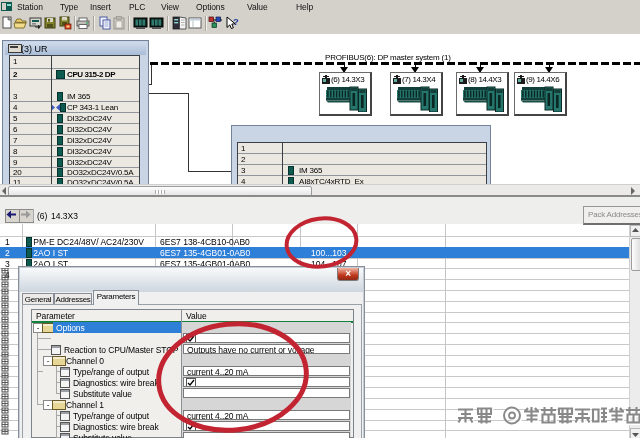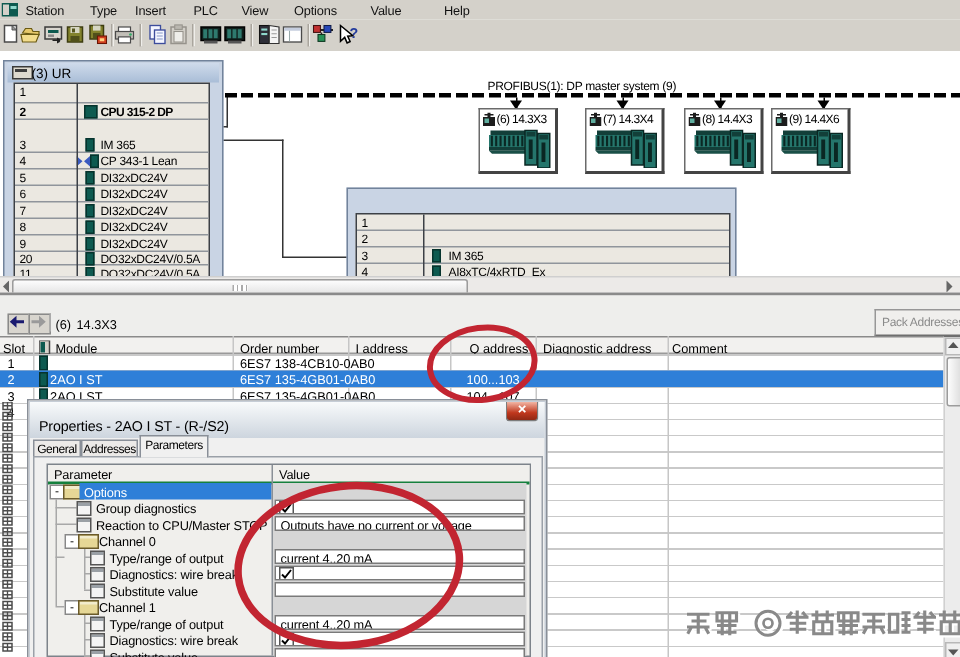--- a/index.html
+++ b/index.html
@@ -164,21 +164,21 @@
 </div>
 <div class="abs" id="mdi">
 
  <div class="cline" style="left:151px;top:30px;width:1px;height:21px"></div>
  <div class="cline" style="left:148px;top:50px;width:4px;height:1px"></div>
  <div class="cline" style="left:148px;top:59px;width:41px;height:1px"></div>
  <div class="cline" style="left:188px;top:59px;width:1px;height:79px"></div>
  <div class="cline" style="left:188px;top:137px;width:44px;height:1px"></div>
 
  <div class="abs" id="pline"></div>
- <div class="abs" style="left:325px;top:20px;font-size:8px;line-height:8px;letter-spacing:-0.2px">PROFIBUS(1): DP master system (9)</div>
+ <div class="abs" style="left:325px;top:20px;font-size:8px;line-height:8px;letter-spacing:-0.2px">PROFIBUS(6): DP master system (1)</div>
 
  <div class="drop" style="left:344px;top:31px"></div>
       <div class="tri" style="left:340px;top:33px"></div>
  <div class="drop" style="left:415px;top:31px"></div>
       <div class="tri" style="left:411px;top:33px"></div>
  <div class="drop" style="left:480px;top:31px"></div>
       <div class="tri" style="left:476px;top:33px"></div>
  <div class="drop" style="left:549px;top:31px"></div>
       <div class="tri" style="left:545px;top:33px"></div>
  <div class="slave" style="left:319px;top:38px">
@@ -408,44 +408,32 @@
  <div class="navbtn" style="left:5px"><svg width="11" height="10">
           <path d="M10 3.5h-5v-3l-4.5 4l4.5 4v-3h5z" fill="#1a1a70"></path>
         </svg></div>
  <div class="navbtn" style="left:19px"><svg width="11" height="10">
           <path d="M1 3.5h5v-3l4.5 4l-4.5 4v-3h-5z" fill="#9a9a9a"></path>
         </svg></div>
  <div class="abs" style="left:33px;top:12px;width:1px;height:12px;background:#aaa"></div>
  <div class="abs" style="left:37px;top:14px">(6)</div>
  <div class="abs" style="left:51px;top:14px">14.3X3</div>
  <div id="packbtn">Pack Addresses</div>
- <div id="lthead">
-  <span class="abs" style="left:2px;top:2px">Slot</span>
-  <svg class="abs" style="left:26px;top:2px" width="8" height="9">
-          <rect width="7" height="9" fill="#d6d3cc" stroke="#444"></rect>
-          <rect x="1" y="1" width="3" height="7" fill="#0d5a50"></rect>
-        </svg>
-  <span class="abs" style="left:37px;top:2px">Module</span>
-  <span class="abs" style="left:160px;top:2px">Order number</span>
-  <span class="abs" style="left:237px;top:2px">I address</span>
-  <span class="abs" style="left:313px;top:2px">Q address</span>
-  <span class="abs" style="left:362px;top:2px">Diagnostic address</span>
-  <span class="abs" style="left:448px;top:2px">Comment</span>
- </div>
  <div class="abs" style="left:0;top:39px;width:629px;height:204px;
   background:repeating-linear-gradient(#c9c9c9 0 1px,#fff 1px 10.8px);"></div>
  <div class="hv" style="left:22px"></div>
  <div class="hv" style="left:155px"></div>
  <div class="hv" style="left:232px"></div>
  <div class="hv" style="left:300px"></div>
  <div class="hv" style="left:357px"></div>
  <div class="hv" style="left:445px"></div>
  <div class="lrow" style="top:39px">
         <span class="abs" style="left:5px;top:1px">1</span>
         <div class="mico" style="left:26px;top:1px;height:8px"></div>
+        <span class="abs" style="left:31px;top:1px">&nbsp;PM-E DC24/48V/ AC24/230V</span>
         <span class="abs" style="left:160px;top:1px">6ES7 138-4CB10-0AB0</span>
       </div>
  <div id="bluerow" style="top:50px">
         <span class="abs" style="left:5px;top:1px">2</span>
         <div class="mico" style="left:26px;top:1px;height:8px"></div>
         <span class="abs" style="left:31px;top:1px">&nbsp;2AO I ST</span>
         <span class="abs" style="left:160px;top:1px">6ES7 135-4GB01-0AB0</span>
         <span class="abs" style="left:311px;top:1px">100...103</span>
       </div>
  <div class="lrow" style="top:61px">
@@ -464,21 +452,20 @@
           </svg></div>
   <div id="vthumb"></div>
   <div class="varrow" style="top:203px"><svg width="9" height="10">
             <path d="M4.5 8l3.5-4h-7z" fill="#555"></path>
           </svg></div>
  </div>
 </div>
 
 <div class="abs" id="dlg">
  <div id="dlgcap">
-        <span id="dlgtitle">Properties - 2AO I ST - (R-/S2)</span>
         <div id="dlgx">×</div>
       </div>
  <div class="tab" style="left:3px;width:32px">General</div>
  <div class="tab" style="left:35px;width:38px">Addresses</div>
  <div class="tab" id="tabactive" style="left:74px;width:46px">Parameters</div>
  <div id="tabpage">
   <div id="ptable">
    <div id="pthead">
             <span class="abs" style="left:4px;top:1px">Parameter</span>
             <span class="abs" style="left:154px;top:1px">Value</span>
@@ -497,24 +484,20 @@
    <div class="abs" style="left:5px;top:94px;width:6px;height:1px;background:#a8a8a8"></div>
    <div class="abs" style="left:24px;top:105px;width:4px;height:1px;background:#a8a8a8"></div>
    <div class="abs" style="left:24px;top:116px;width:4px;height:1px;background:#a8a8a8"></div>
    <div class="abs" style="left:24px;top:127px;width:4px;height:1px;background:#a8a8a8"></div>
 
    <div class="prow" style="top:12px">
             <div class="pexp" style="left:1px;top:1px">-</div>
             <div class="pfold" style="left:10px;top:1px"></div>
             <div class="abs" style="left:21px;top:0;width:128px;height:11px;background:#2e7fd8"></div>
             <span class="abs" style="left:24px;top:1px;color:#fff">Options</span>
-          </div>
-   <div class="prow" style="top:23px">
-            <div class="pleaf" style="left:19px;top:1px"></div>
-            <span class="abs" style="left:32px;top:1px">Group diagnostics</span>
           </div>
    <div class="prow" style="top:34px">
             <div class="pleaf" style="left:19px;top:1px"></div>
             <span class="abs" style="left:32px;top:1px">Reaction to CPU/Master STOP</span>
           </div>
    <div class="prow" style="top:45px">
             <div class="pexp" style="left:11px;top:1px">-</div>
             <div class="pfold" style="left:20px;top:1px"></div>
             <span class="abs" style="left:34px;top:1px">Channel 0</span>
           </div>

